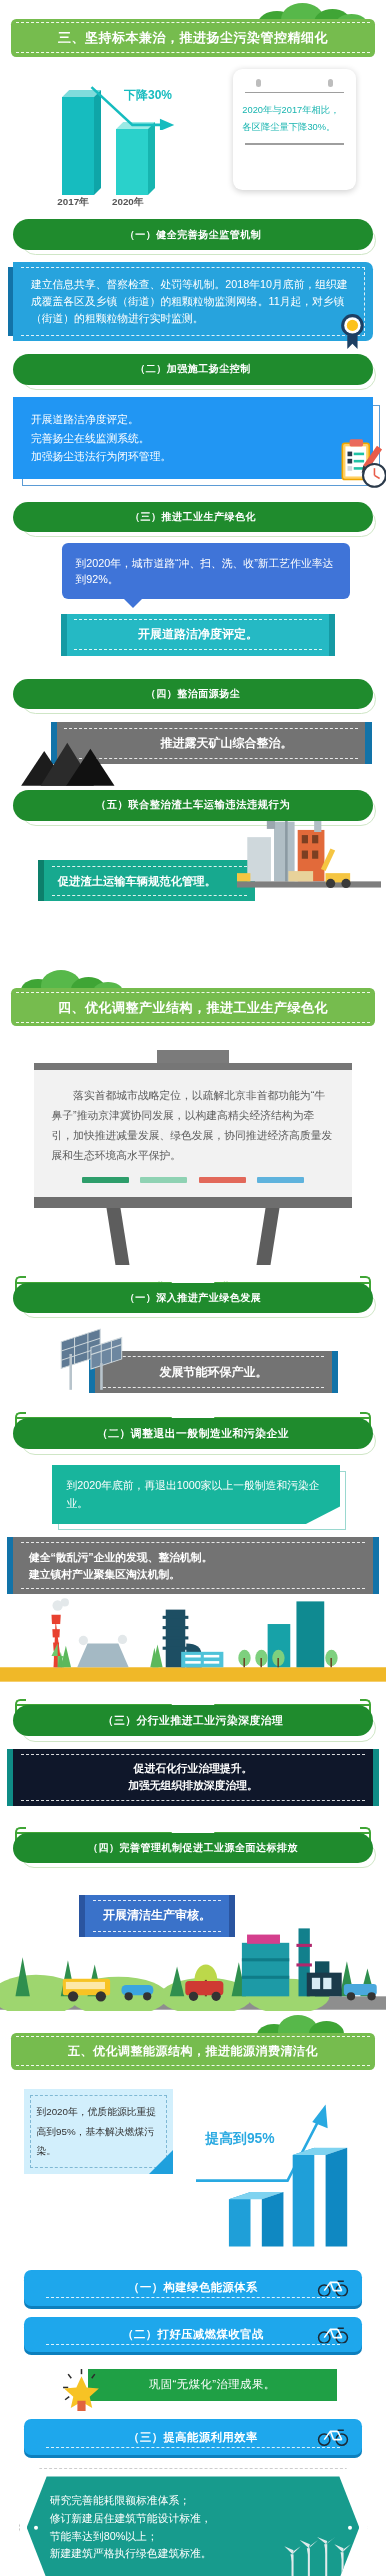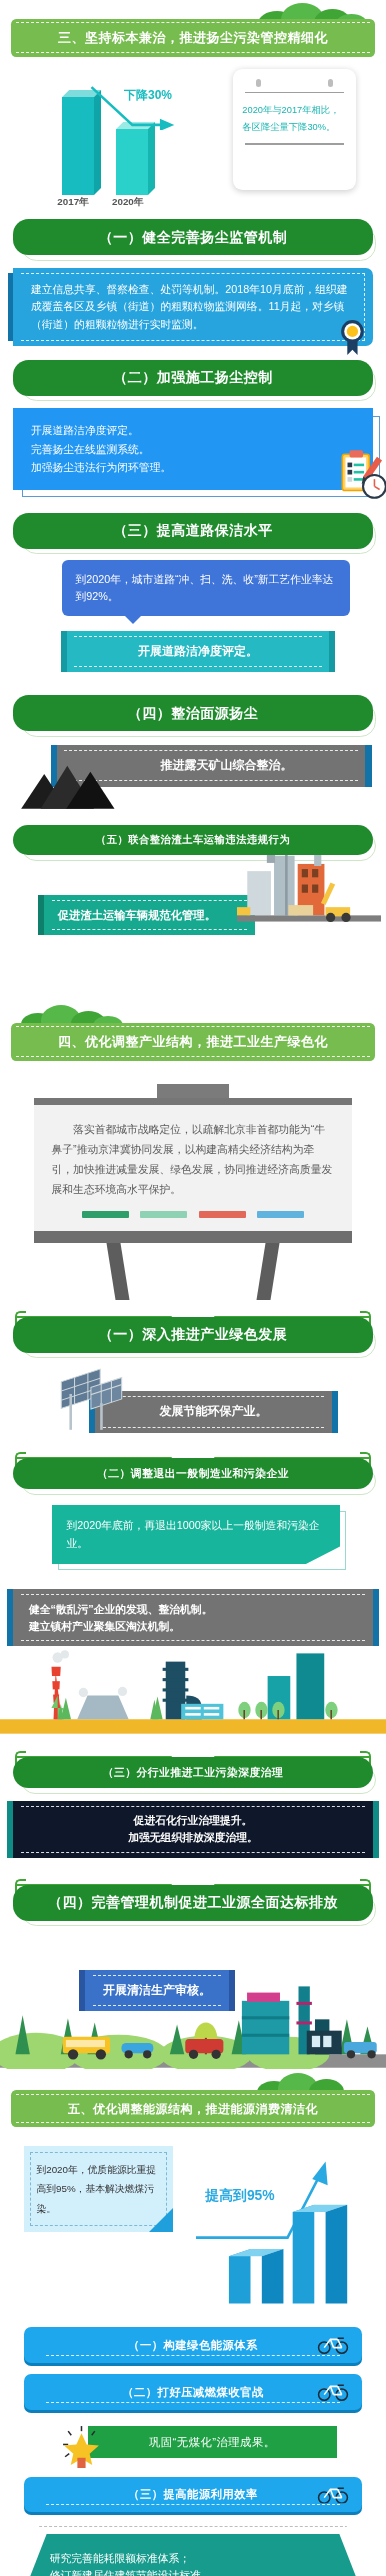--- a/index.html
+++ b/index.html
@@ -51,21 +51,21 @@
     position: absolute; left: 7.2px; right: -3.1px; top: 6.2px; bottom: -5.2px;
     border: 1px solid #cfe6c6; border-radius: 15.5px;
   }
   .sub-pill {
     position: relative;
     background: #1f8b2d;
     border-radius: 15.5px;
     padding: 8.2px 14.4px;
     text-align: center;
     color: #fff;
-    font-size: 14px;
+    font-size: 10px;
     font-weight: bold;
     letter-spacing: 0.5px;
     z-index: 2;
     line-height: 1.4;
   }
 
   
   .sub-pill-wrap.chev { margin-top: 17.5px; }
   .sub-pill-wrap.chev .bracket {
     position: absolute; top: -6.2px; left: 3.1px; right: 3.1px; height: 17.5px;
@@ -311,21 +311,21 @@
           </g>
         <circle cx="80" cy="78" r="22" fill="#fff" stroke="#2b3a4a" stroke-width="4"></circle>
         <line x1="80" y1="78" x2="80" y2="64" stroke="#e85c4a" stroke-width="3"></line>
         <line x1="80" y1="78" x2="90" y2="84" stroke="#e85c4a" stroke-width="3"></line>
       </svg>
     </div>
   </div>
 
   <div class="sub-pill-wrap" style="margin-top:23px;">
     <div class="ghost"></div>
-    <div class="sub-pill"><span>（三）提高道路保洁水平</span></div>
+    <div class="sub-pill"><span>（三）推进工业生产绿色化</span></div>
   </div>
   <div class="bubble">
     <div class="body"><span>到2020年，城市道路“冲、扫、洗、收”新工艺作业率达到92%。</span></div>
     <div class="tail"></div>
   </div>
   <div class="ribbon cyan center" style="margin-top:14.4px;margin-left:67px;margin-right:57px;">
     <div class="edge l"></div>
       <div class="edge r"></div>
     <div class="txt">开展道路洁净度评定。</div>
   </div>
@@ -340,21 +340,21 @@
         <div class="edge r"></div>
       <div class="txt">推进露天矿山综合整治。</div>
     </div>
     <svg width="118" height="72" style="position:absolute;left:15.5px;top:-3.1px;" viewBox="0 0 230 140">
       <polygon points="10,130 55,62 100,130" fill="#1c1c1c"></polygon>
       <polygon points="48,130 100,46 152,130" fill="#2b2b2b"></polygon>
       <polygon points="98,130 145,58 192,130" fill="#111"></polygon>
     </svg>
   </div>
 
-  <div class="sub-pill-wrap" style="margin-top:38px;">
+  <div class="sub-pill-wrap" style="margin-top:26px;">
     <div class="ghost"></div>
     <div class="sub-pill" style="font-size:10.3px;"><span>（五）联合整治渣土车运输违法违规行为</span></div>
   </div>
   <div style="position:relative;height:108px;margin-top:26px;">
     <div class="ribbon seagreen" style="position:absolute;left:31px;right:118px;top:0;padding:11.3px 13.4px;">
       <div class="edge l"></div>
       <div class="txt" style="font-weight:bold;font-size:11.3px;">促进渣土运输车辆规范化管理。</div>
     </div>
     <svg width="144" height="98" style="position:absolute;right:5.2px;top:-46px;" viewBox="0 0 280 190">
       <rect x="20" y="70" width="46" height="86" fill="#cfd8dc"></rect>
@@ -460,21 +460,21 @@
     </div>
     <div class="ghost" style="top:9.3px;"></div>
     <div class="sub-pill" style="font-size:10.8px;"><span>（二）调整退出一般制造业和污染企业</span></div>
   </div>
   <div style="position:relative;margin:15.5px 46px 0 52px;">
     <div style="position:absolute;left:6.2px;right:-6.2px;top:6.2px;bottom:-6.2px;border:1px solid #9ad8cf;"></div>
     <div style="position:relative;background:#18b59d;color:#fff;padding:12.4px 14.4px;font-size:10.8px;line-height:1.6;clip-path:polygon(0 0,100% 0,100% 70%,88% 100%,0 100%);">
       <span>到2020年底前，再退出1000家以上一般制造和污染企业。</span>
     </div>
   </div>
-  <div class="ribbon" style="margin-top:25px;">
+  <div class="ribbon" style="margin-top:13px;">
     <div class="edge l"></div>
       <div class="edge r"></div>
     <div class="txt" style="font-weight:bold;">
       <div>健全“散乱污”企业的发现、整治机制。</div>
       <div>建立镇村产业聚集区淘汰机制。</div>
     </div>
   </div>
 
   <div class="scene" style="height:93px;position:relative;">
     <svg width="386" height="93" viewBox="0 0 750 180">
@@ -557,21 +557,21 @@
         <div class="bcorner r"></div>
       <span class="chev-mark cl">»</span>
         <span class="chev-mark cr">«</span>
     </div>
     <div class="ghost" style="top:9.3px;"></div>
     <div class="sub-pill"><span>（四）完善管理机制促进工业源全面达标排放</span></div>
   </div>
   <div class="plain-blue" style="width:242px;"></div>
 
   <div style="position:relative;margin-top:3.1px;height:62px;">
-    <div class="ribbon darkblue center" style="position:absolute;left:72px;right:144px;top:22px;">
+    <div class="ribbon darkblue center" style="position:absolute;left:72px;right:144px;top:5px;">
       <div class="edge l"></div>
         <div class="edge r"></div>
       <div class="txt">开展清洁生产审核。</div>
     </div>
   </div>
 
   <div class="scene" style="height:88px;position:relative;margin-top:-15.5px;">
     <svg width="386" height="88" viewBox="0 0 750 170">
       <rect x="0" y="142" width="750" height="26" fill="#8e8e8e"></rect>
       <g fill="#9ed66f">

